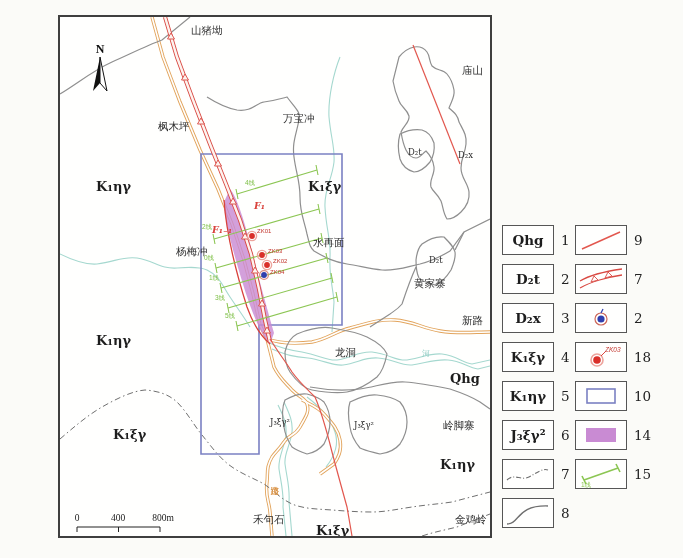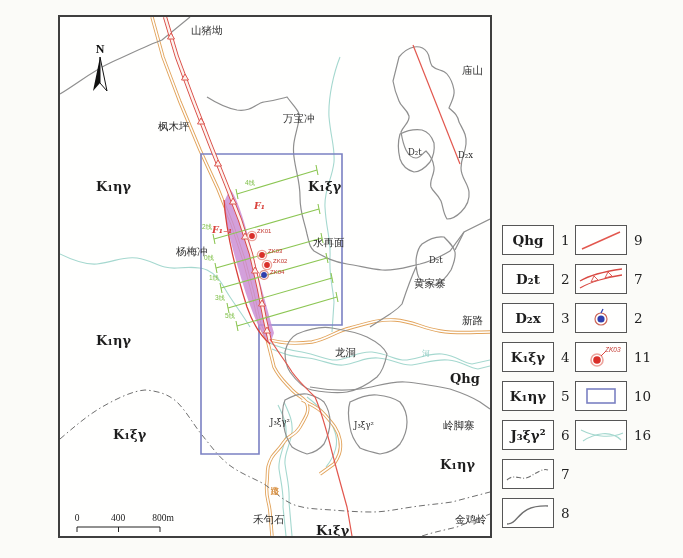--- a/index.html
+++ b/index.html
@@ -309,34 +309,43 @@
     </div>
     <div class="lrow">
       <div class="lbox">
         <svg width="48" height="28" viewBox="0 0 48 28">
           <circle cx="20" cy="17" r="6" fill="none" stroke="#eda49c" stroke-width="1.6"></circle>
           <circle cx="20" cy="17" r="3.8" fill="#d9302a"></circle>
           <path d="M24,13 L28,9" stroke="#d9302a" stroke-width="0.9"></path>
           <text x="28" y="9" font-family="Liberation Sans,sans-serif" font-size="6.5" fill="#c3362e" font-style="italic">ZK03</text>
         </svg>
       </div>
-      <div class="lnum">11</div>
+      <div class="lnum">18</div>
     </div>
     <div class="lrow">
       <div class="lbox">
         <svg width="48" height="28" viewBox="0 0 48 28">
           <rect x="10" y="7" width="28" height="14" fill="none" stroke="#7b81c2" stroke-width="1.6"></rect>
         </svg>
       </div>
       <div class="lnum">10</div>
     </div>
     <div class="lrow">
       <div class="lbox">
         <svg width="48" height="28" viewBox="0 0 48 28">
-          <path d="M4,9 C16,15 32,18 46,12" fill="none" stroke="#a5d8cf" stroke-width="1.1"></path>
-          <path d="M6,20 C18,12 34,9 44,19" fill="none" stroke="#a5d8cf" stroke-width="1.1"></path>
-        </svg>
-      </div>
-      <div class="lnum">16</div>
+          <rect x="9" y="7" width="30" height="14" fill="#c98bd3"></rect>
+        </svg>
+      </div>
+      <div class="lnum">14</div>
+    </div>
+    <div class="lrow">
+      <div class="lbox">
+        <svg width="48" height="28" viewBox="0 0 48 28">
+          <path d="M7,20 L41,8" fill="none" stroke="#8cc653" stroke-width="1.6"></path>
+          <path d="M5,16 L9,24 M39,4 L43,12" fill="none" stroke="#8cc653" stroke-width="1.6"></path>
+          <text x="4" y="27" font-family="Liberation Sans,sans-serif" font-size="6.5" fill="#8cc653">1线</text>
+        </svg>
+      </div>
+      <div class="lnum">15</div>
     </div>
   </div>
 
 </div>
 
 </body></html>

